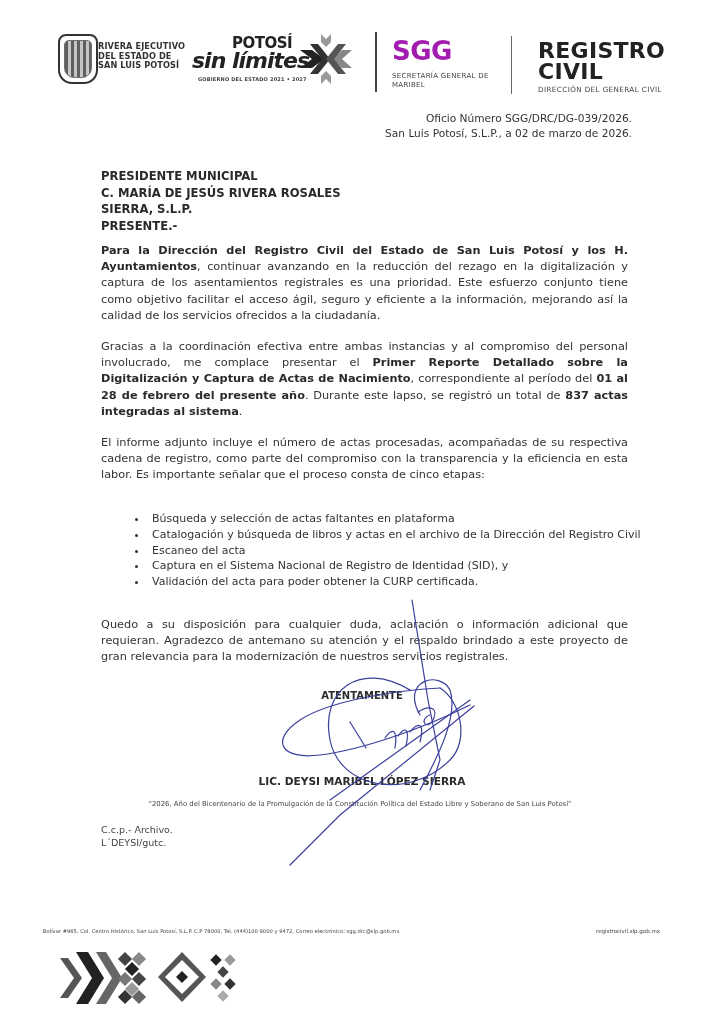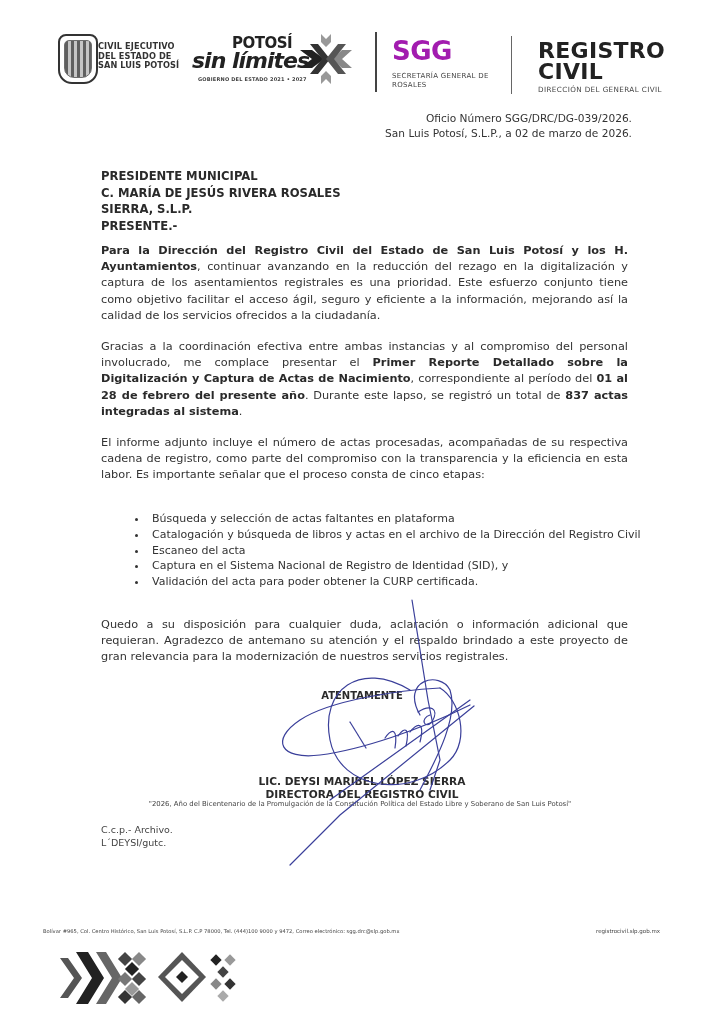--- a/index.html
+++ b/index.html
@@ -37,40 +37,40 @@
   .pattern { left:58px; top:950px; width:182px; height:55px; }
   .signature { left:0; top:0; width:724px; height:1024px; pointer-events:none; }
 </style>
 </head>
 <body>
 
 <div class="abs shield">
     <div class="in"></div>
   </div>
 <div class="abs poder">
-  <div>CIVIL EJECUTIVO</div>
+  <div>RIVERA EJECUTIVO</div>
   <div>DEL ESTADO DE</div>
   <div>SAN LUIS POTOSÍ</div>
 </div>
 <div class="abs potosi1">POTOSÍ</div>
 <div class="abs sinlim">sin límites</div>
 <div class="abs gob">GOBIERNO DEL ESTADO 2021 • 2027</div>
 <svg class="abs xlogo" viewBox="0 0 60 58">
   <polygon points="25,4 30,9 35,4 35,12 30,17 25,12" fill="#999"></polygon>
   <polygon points="25,54 30,49 35,54 35,46 30,41 25,46" fill="#999"></polygon>
   <polygon points="4,20 16,20 28,29 16,38 4,38 16,29" fill="#222"></polygon>
   <polygon points="14,14 22,14 34,29 22,44 14,44 26,29" fill="#333"></polygon>
   <polygon points="56,20 46,20 36,29 46,38 56,38 46,29" fill="#888"></polygon>
   <polygon points="50,14 42,14 30,29 42,44 50,44 38,29" fill="#555"></polygon>
 </svg>
 <div class="abs vline" style="left:375px;top:32px;height:60px;"></div>
 <div class="abs sgg">SGG</div>
 <div class="abs sgg-sub">
   <div>SECRETARÍA GENERAL DE</div>
-  <div>ROSALES</div>
+  <div>MARIBEL</div>
 </div>
 <div class="abs vline" style="left:511px;top:36px;height:58px;background:#666;width:1px;"></div>
 <div class="abs rc">
   <div>REGISTRO</div>
   <div>CIVIL</div>
 </div>
 <div class="abs rc-sub">DIRECCIÓN DEL GENERAL CIVIL</div>
 
 <div class="abs ref" style="top:112px;">Oficio Número SGG/DRC/DG-039/2026.</div>
 <div class="abs ref" style="top:127px;">San Luis Potosí, S.L.P., a 02 de marzo de 2026.</div>
@@ -94,21 +94,20 @@
   <li>Escaneo del acta</li>
   <li>Captura en el Sistema Nacional de Registro de Identidad (SID), y</li>
   <li>Validación del acta para poder obtener la CURP certificada.</li>
 </ul>
 
 <div class="abs para" style="top:617px;">Quedo a su disposición para cualquier duda, aclaración o información adicional que requieran. Agradezco de antemano su atención y el respaldo brindado a este proyecto de gran relevancia para la modernización de nuestros servicios registrales.</div>
 
 <div class="abs center atte">ATENTAMENTE</div>
 <div class="abs center signer">
   <div>LIC. DEYSI MARIBEL LÓPEZ SIERRA</div>
-  <div>DIRECTORA DEL REGISTRO CIVIL</div>
 </div>
 <div class="abs motto">"2026, Año del Bicentenario de la Promulgación de la Constitución Política del Estado Libre y Soberano de San Luis Potosí"</div>
 <div class="abs ccp">
   <div>C.c.p.- Archivo.</div>
   <div>L´DEYSI/gutc.</div>
 </div>
 
 <svg class="abs signature" viewBox="0 0 724 1024">
   <g fill="none" stroke="#3a3f9a" stroke-width="1.2" stroke-linecap="round">
     <path d="M412,600 L428,700 L440,760 L430,790"></path>

